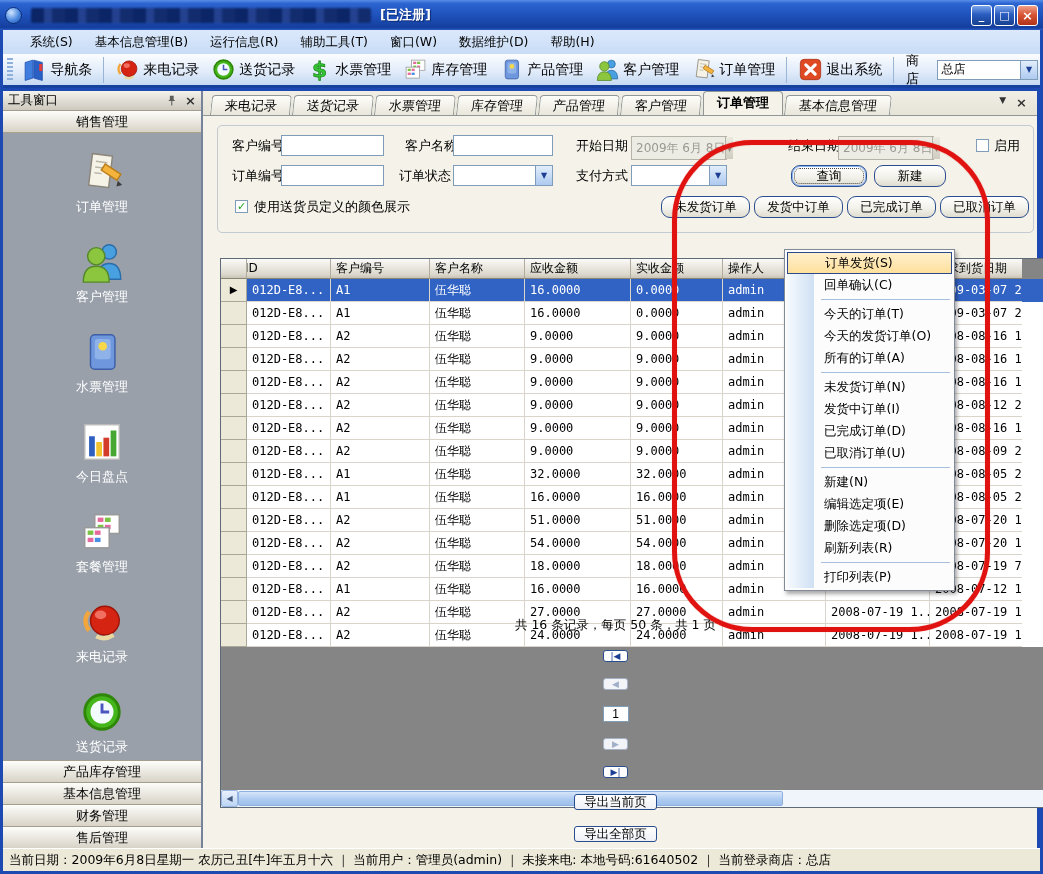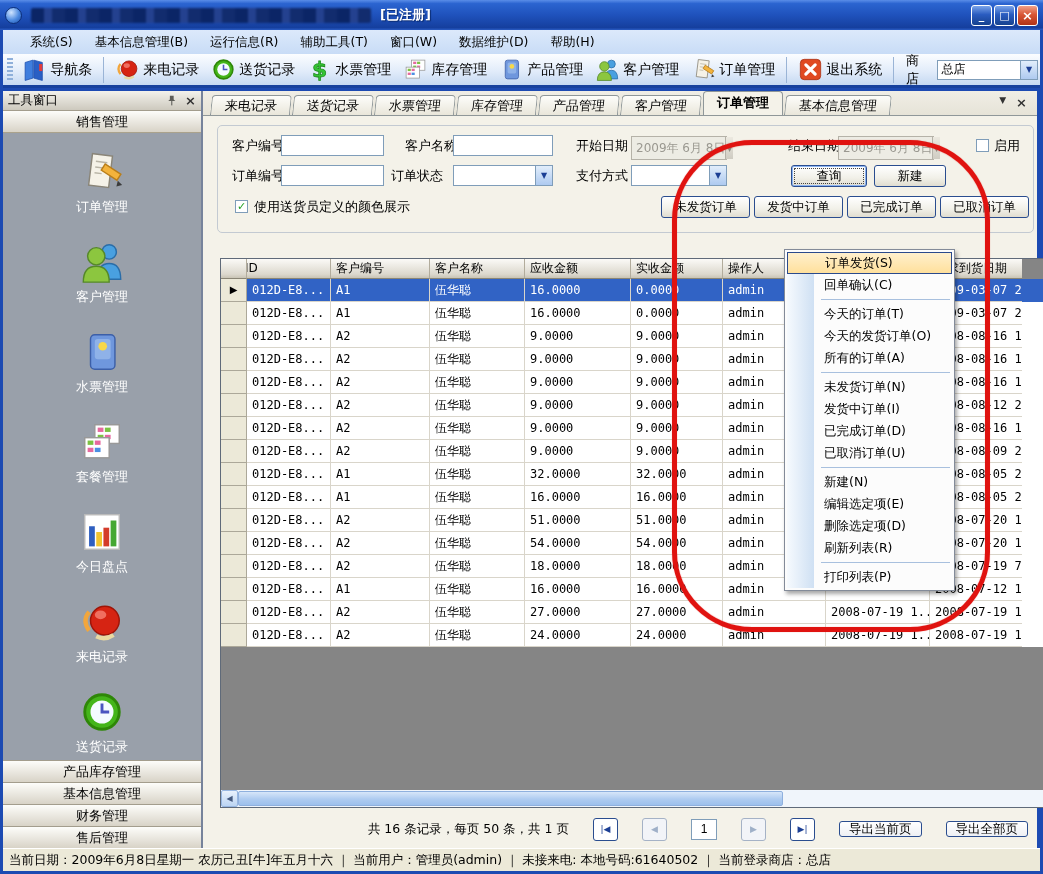--- a/index.html
+++ b/index.html
@@ -83,21 +83,21 @@
   .fcombo .arr { width:17px; background:linear-gradient(180deg,#e2eefb,#aecaf0); border-left:1px solid #7f9db9;
     color:#1c3f94; font-size:8px; display:flex; align-items:center; justify-content:center; }
   .fdate { position:absolute; height:24px; background:#edece4; border:1px solid #b5b2a8; color:#9a9890; font-size:12px;
     display:flex; align-items:center; }
   .fdate .val { flex:1; padding-left:4px; white-space:nowrap; }
   .fdate .arr { width:17px; height:100%; background:linear-gradient(180deg,#ece9e0,#cfccc2); border-left:1px solid #b5b2a8;
     color:#8d8b82; font-size:8px; display:flex; align-items:center; justify-content:center; }
   .chk { position:absolute; width:13px; height:13px; background:#fff; border:1px solid #7f9db9; font-size:11px;
     color:#21a121; line-height:11px; text-align:center; font-weight:bold; }
   .xpbtn { position:absolute; height:22px; background:linear-gradient(180deg,#ffffff,#f1f0e8 60%,#e0ddd0);
-    border:1px solid #2a4d8f; border-radius:3px; font-size:12.5px; display:flex; align-items:center; justify-content:center; }
+    border:1px solid #2a4d8f; border-radius:9px; font-size:12.5px; display:flex; align-items:center; justify-content:center; }
   .xpbtn.focused { box-shadow:0 0 0 1px #8cb4f2 inset; outline:1px dotted #444; outline-offset:-4px; }
   .statusbtns { position:absolute; right:4px; top:70px; display:flex; gap:4px; }
   .statusbtns .xpbtn { position:static; width:89px; }
 
   
   .grid { position:absolute; left:17px; top:142px; width:917px; height:550px; background:#858585; border:1px solid #5f6a79; }
   .ghead { display:flex; height:20px; }
   .hcell { background:linear-gradient(180deg,#fbfaf7,#dcd8cd 80%,#c9c4b5); border-right:1px solid #b2ac9c;
     border-bottom:1px solid #8a8575; font-size:12px; line-height:19px; padding-left:5px; overflow:hidden; white-space:nowrap; }
   .hcell.clip { text-indent:-7px; }
@@ -115,21 +115,21 @@
   
   .hscroll { position:absolute; left:0; right:0; bottom:0; height:17px; background:#f0f5fb; display:flex; }
   .sbtn { width:17px; height:17px; background:linear-gradient(180deg,#e9f1fc,#bcd5f3); border:1px solid #98b7e2; border-radius:2px;
     color:#44597f; font-size:8px; display:flex; align-items:center; justify-content:center; }
   .sbtn.right { margin-left:auto; }
   .sthumb { position:absolute; left:17px; top:1px; width:545px; height:15px; border:1px solid #8fb0de; border-radius:2px;
     background:linear-gradient(180deg,#d7e6f9,#aecbf0 55%,#9dc0ec); }
 
   
   .pager { position:absolute; left:0; right:9px; top:700px; height:26px; display:flex; align-items:center;
-    justify-content:flex-end; gap:24px; font-size:12.5px; }
+    justify-content:flex-end; gap:16px; font-size:12.5px;flex-direction:column; }
   .pgbtn { width:25px; height:23px; background:#fff; border:1px solid #2a4d8f; border-radius:3px; color:#1c3f94;
     font-size:9px; display:flex; align-items:center; justify-content:center; white-space:nowrap; }
   .pgbtn.dim { border-color:#a5b2c6; color:#9fb0c8; background:#f2f4f8; }
   .pgin { width:26px; height:21px; border:1px solid #7f9db9; background:#fff; text-align:center; font-size:12px; line-height:19px; }
   .expbtn { height:16px; padding:0 9px; background:linear-gradient(180deg,#ffffff,#eef0f4); border:1px solid #2a4d8f;
     border-radius:3px; font-size:12.5px; display:flex; align-items:center; }
 
   
   .statusbar { position:absolute; left:3px; right:3px; bottom:3px; height:23px; background:#ece9d8;
     border-top:1px solid #fff; display:flex; align-items:center; padding-left:6px; font-size:12.5px; }
@@ -345,30 +345,30 @@
 
       <div class="side-item">
         <svg class="icon side-icon">
           <use href="#sym-card"></use>
         </svg>
         <span>水票管理</span>
       </div>
 
       <div class="side-item">
         <svg class="icon side-icon">
-          <use href="#sym-grid"></use>
-        </svg>
-        <span>套餐管理</span>
+          <use href="#sym-chart"></use>
+        </svg>
+        <span>今日盘点</span>
       </div>
 
       <div class="side-item">
         <svg class="icon side-icon">
-          <use href="#sym-chart"></use>
-        </svg>
-        <span>今日盘点</span>
+          <use href="#sym-grid"></use>
+        </svg>
+        <span>套餐管理</span>
       </div>
 
       <div class="side-item">
         <svg class="icon side-icon">
           <use href="#sym-bell"></use>
         </svg>
         <span>来电记录</span>
       </div>
 
       <div class="side-item">
@@ -419,21 +419,21 @@
       <span class="flabel" style="left:570px; top:9px;">结束日期</span>
       <div class="fdate" style="left:620px; top:10px; width:96px;">
         <span class="val">2009年 6月 8日</span>
         <span class="arr">▼</span>
       </div>
       <span class="chk" style="left:758px; top:13px;"></span>
       <span class="flabel" style="left:776px; top:9px;">启用</span>
 
       <span class="flabel" style="left:14px; top:39px;">订单编号</span>
       <input class="finput" style="left: 63px; top: 39px; width: 103px;">
-      <span class="flabel" style="left:173px; top:39px;">订单状态</span>
+      <span class="flabel" style="left:181px; top:39px;">订单状态</span>
       <div class="fcombo" style="left:235px; top:39px; width:100px;">
         <span class="sp"></span>
           <span class="arr">▼</span>
       </div>
       <span class="flabel" style="left:358px; top:39px;">支付方式</span>
       <div class="fcombo" style="left:413px; top:39px; width:96px;">
         <span class="sp"></span>
           <span class="arr">▼</span>
       </div>
       <div class="xpbtn focused" style="left:573px; top:39px; width:76px;">查询</div>

